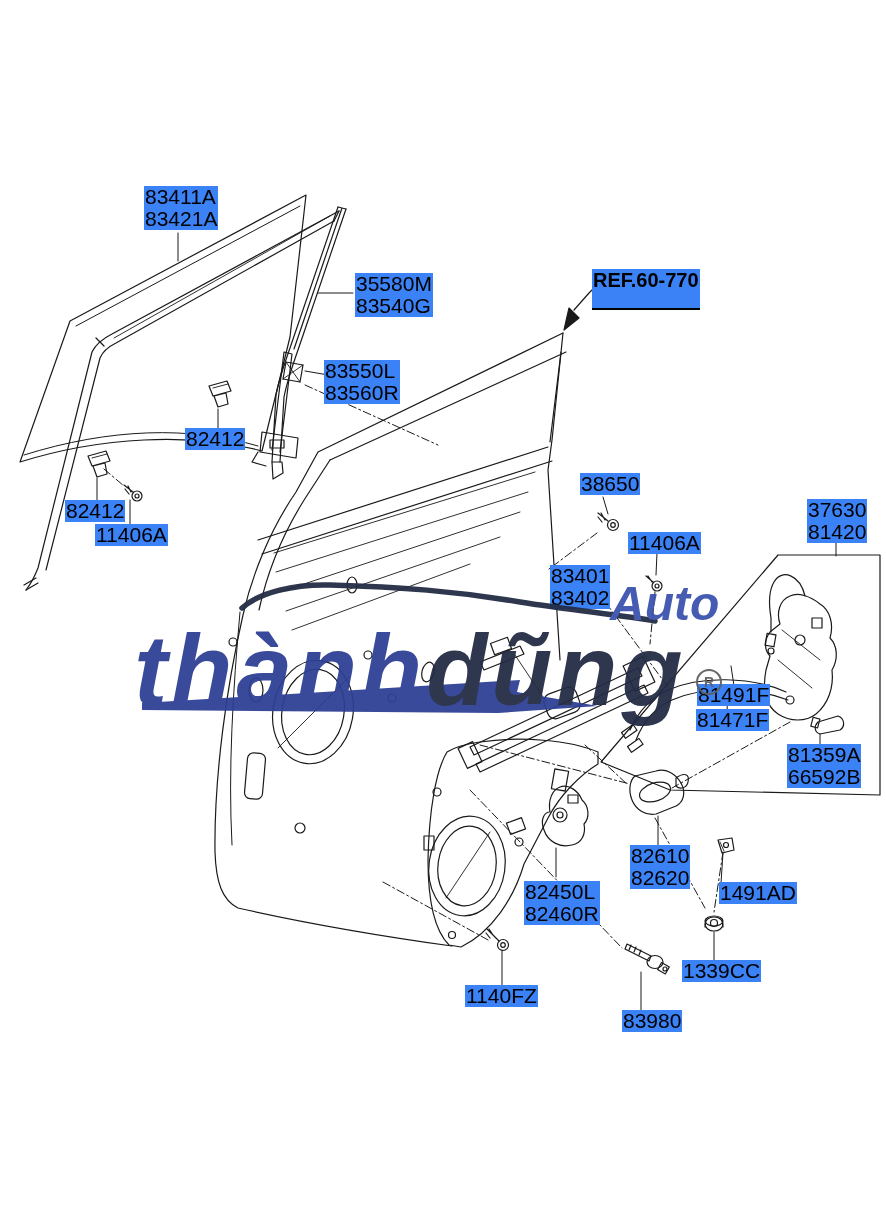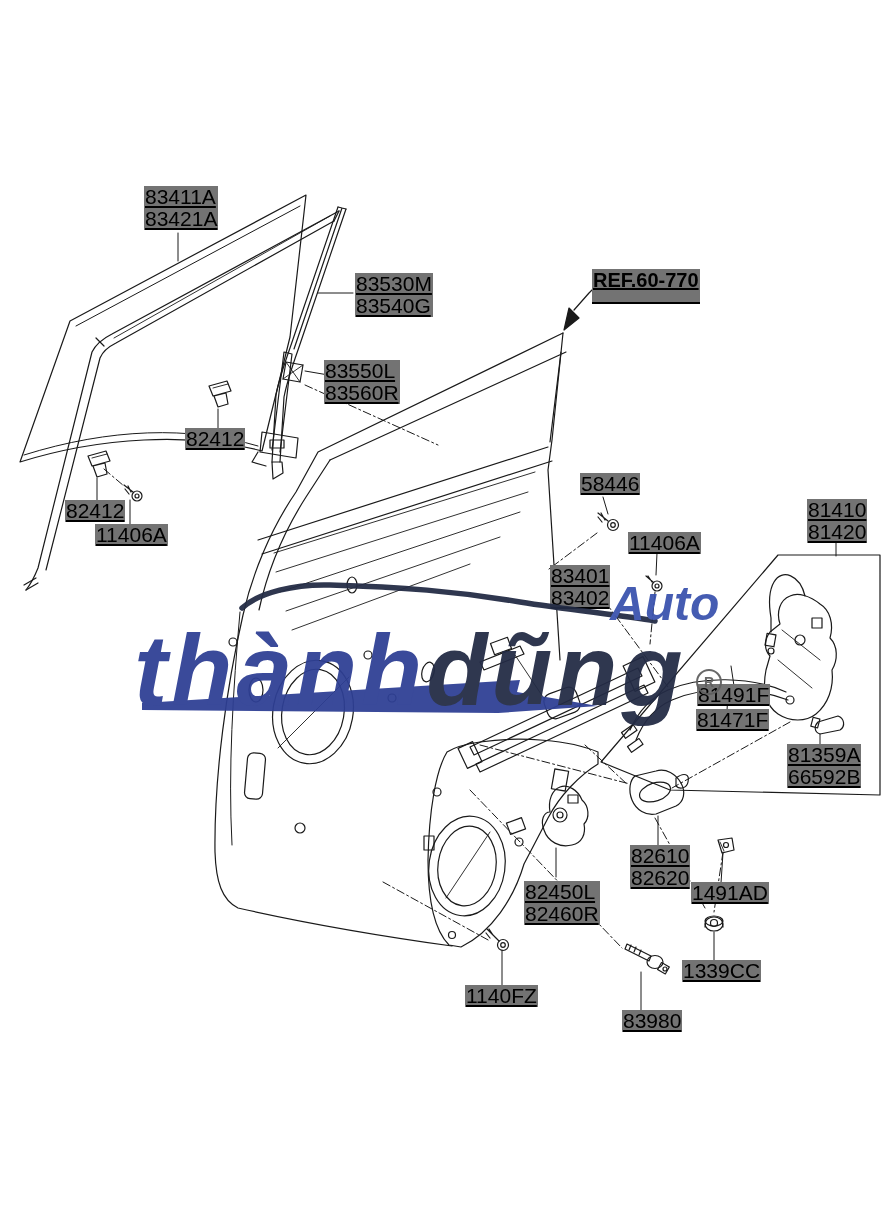--- a/index.html
+++ b/index.html
@@ -1,22 +1,22 @@
 <!DOCTYPE html>
 <html><head>
 <meta charset="utf-8">
 <style>
   html,body{margin:0;padding:0;background:#ffffff;}
   .stage{position:relative;width:886px;height:1211px;background:#ffffff;overflow:hidden;
          font-family:"Liberation Sans",sans-serif;}
   .art{position:absolute;left:0;top:0;z-index:1;}
   .labels{position:absolute;left:0;top:0;width:100%;height:100%;z-index:2;}
   .lbl{position:absolute;font:21px/22px "Liberation Sans",sans-serif;color:#000;
-       background:#737373;white-space:pre-line;padding:0 1px;text-decoration:underline;}
-  .lbl.ref{font-weight:bold;font-size:20px;border-bottom:2px solid #000;padding-bottom:11px;}
+       background:#3b82f6;white-space:pre-line;padding:0 1px;}
+  .lbl.ref{font-weight:bold;font-size:20px;border-bottom:2px solid #000;padding-bottom:17px;}
   .wm{position:absolute;inset:0;z-index:3;opacity:.94;pointer-events:none;margin-top:40px;}
   .wm svg{position:absolute;left:0;top:0;}
   .wm-brand{position:absolute;left:134px;top:580px;
             font:italic 700 100px/100px "Liberation Sans",sans-serif;letter-spacing:4px;}
   .wm-first{color:#2e3f94;} .wm-second{color:#232b45;}
   .wm-auto{position:absolute;left:610px;top:540px;color:#3a52ae;
            font:italic 700 48px/48px "Liberation Sans",sans-serif;}
   .wm-reg{position:absolute;left:696px;top:629px;width:22px;height:22px;border:2.5px solid #5f5f5f;
           border-radius:50%;color:#5f5f5f;font:700 14px/22px "Liberation Sans",sans-serif;text-align:center;}
 </style>
@@ -237,41 +237,41 @@
       <path d="M383,882 L490,941"></path>
       <path d="M723,852 L714,912"></path>
       <path d="M655,818 L705,908"></path>
       <path d="M585,745 L628,785"></path>
     </g>
   </svg>
 
   <div class="labels">
     <div class="lbl" style="left:144px;top:186px">83411A
 83421A</div>
-    <div class="lbl" style="left:355px;top:273px">83530M
+    <div class="lbl" style="left:355px;top:273px">35580M
 83540G</div>
     <div class="lbl" style="left:324px;top:360px">83550L
 83560R</div>
     <div class="lbl" style="left:185px;top:428px">82412</div>
     <div class="lbl" style="left:65px;top:500px">82412</div>
     <div class="lbl" style="left:95px;top:524px">11406A</div>
     <div class="lbl ref" style="left:592px;top:269px">REF.60-770</div>
-    <div class="lbl" style="left:580px;top:473px">58446</div>
+    <div class="lbl" style="left:580px;top:473px">38650</div>
     <div class="lbl" style="left:628px;top:532px">11406A</div>
     <div class="lbl" style="left:550px;top:565px">83401
 83402</div>
-    <div class="lbl" style="left:807px;top:499px">81410
+    <div class="lbl" style="left:807px;top:499px">37630
 81420</div>
     <div class="lbl" style="left:697px;top:684px">81491F</div>
     <div class="lbl" style="left:696px;top:709px">81471F</div>
     <div class="lbl" style="left:787px;top:744px">81359A
 66592B</div>
     <div class="lbl" style="left:630px;top:845px">82610
 82620</div>
-    <div class="lbl" style="left:691px;top:882px">1491AD</div>
+    <div class="lbl" style="left:719px;top:882px">1491AD</div>
     <div class="lbl" style="left:524px;top:881px">82450L
 82460R</div>
     <div class="lbl" style="left:465px;top:985px">1140FZ</div>
     <div class="lbl" style="left:622px;top:1010px">83980</div>
     <div class="lbl" style="left:682px;top:960px">1339CC</div>
   </div>
 
   <div class="wm">
     <svg width="886" height="1211" viewBox="0 0 886 1211" fill="none">
       <path d="M242,568 C260,552 295,544 330,545 C400,547 455,551 520,562 C570,570 620,575 655,581" stroke="#232b45" stroke-width="5.5" stroke-linecap="round"></path>

